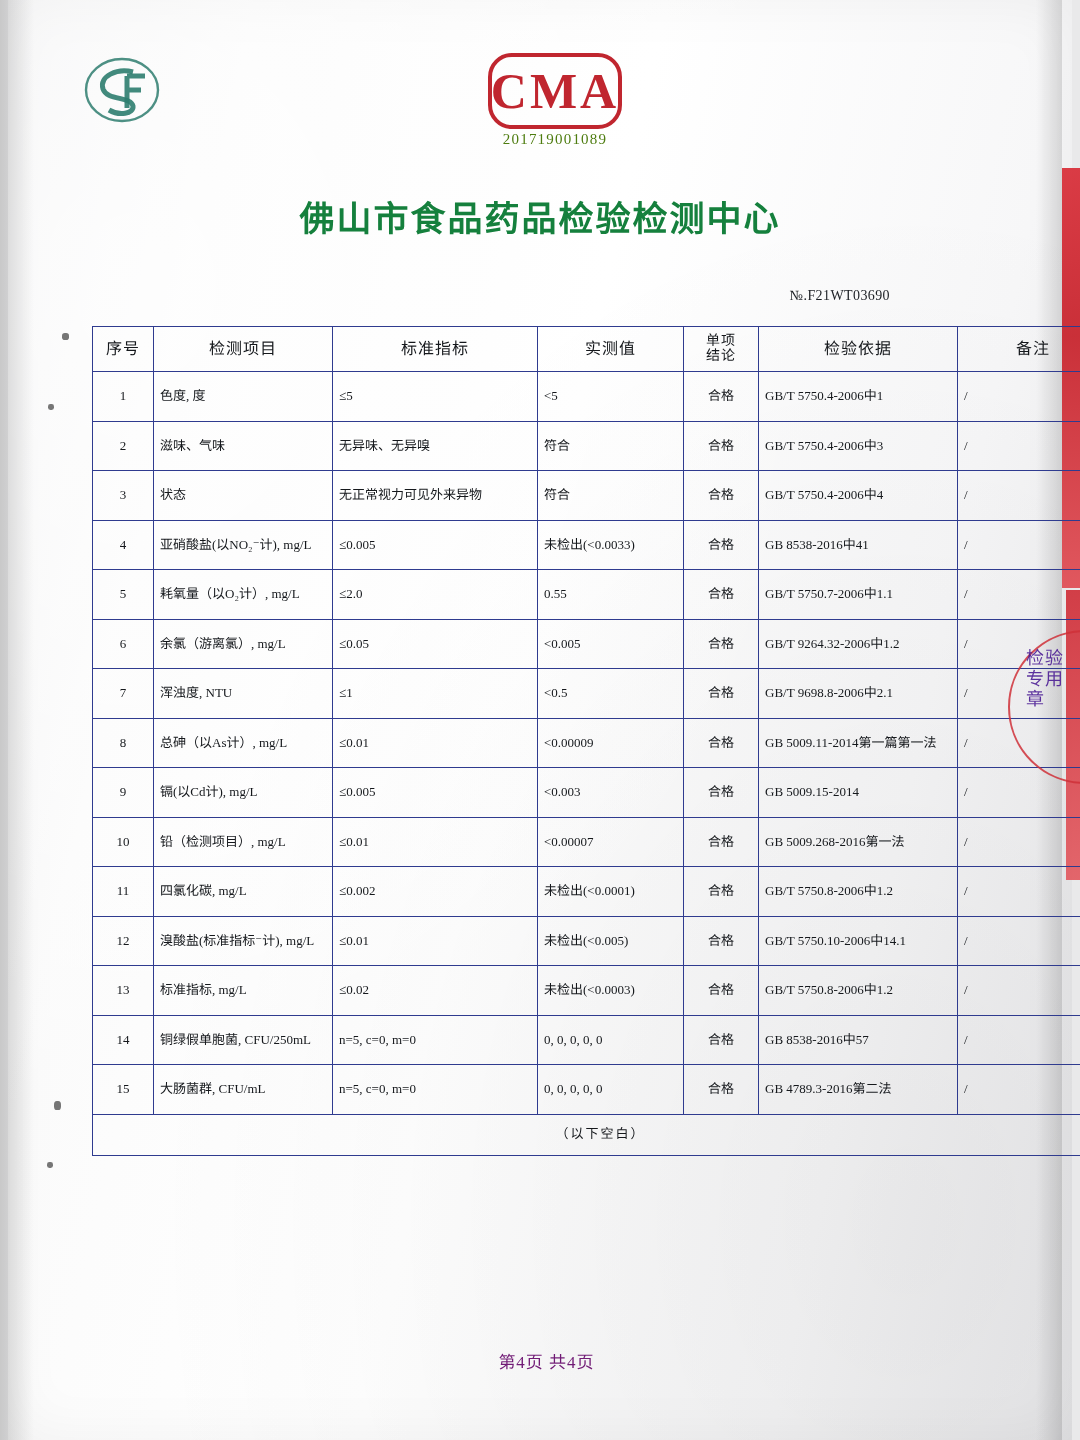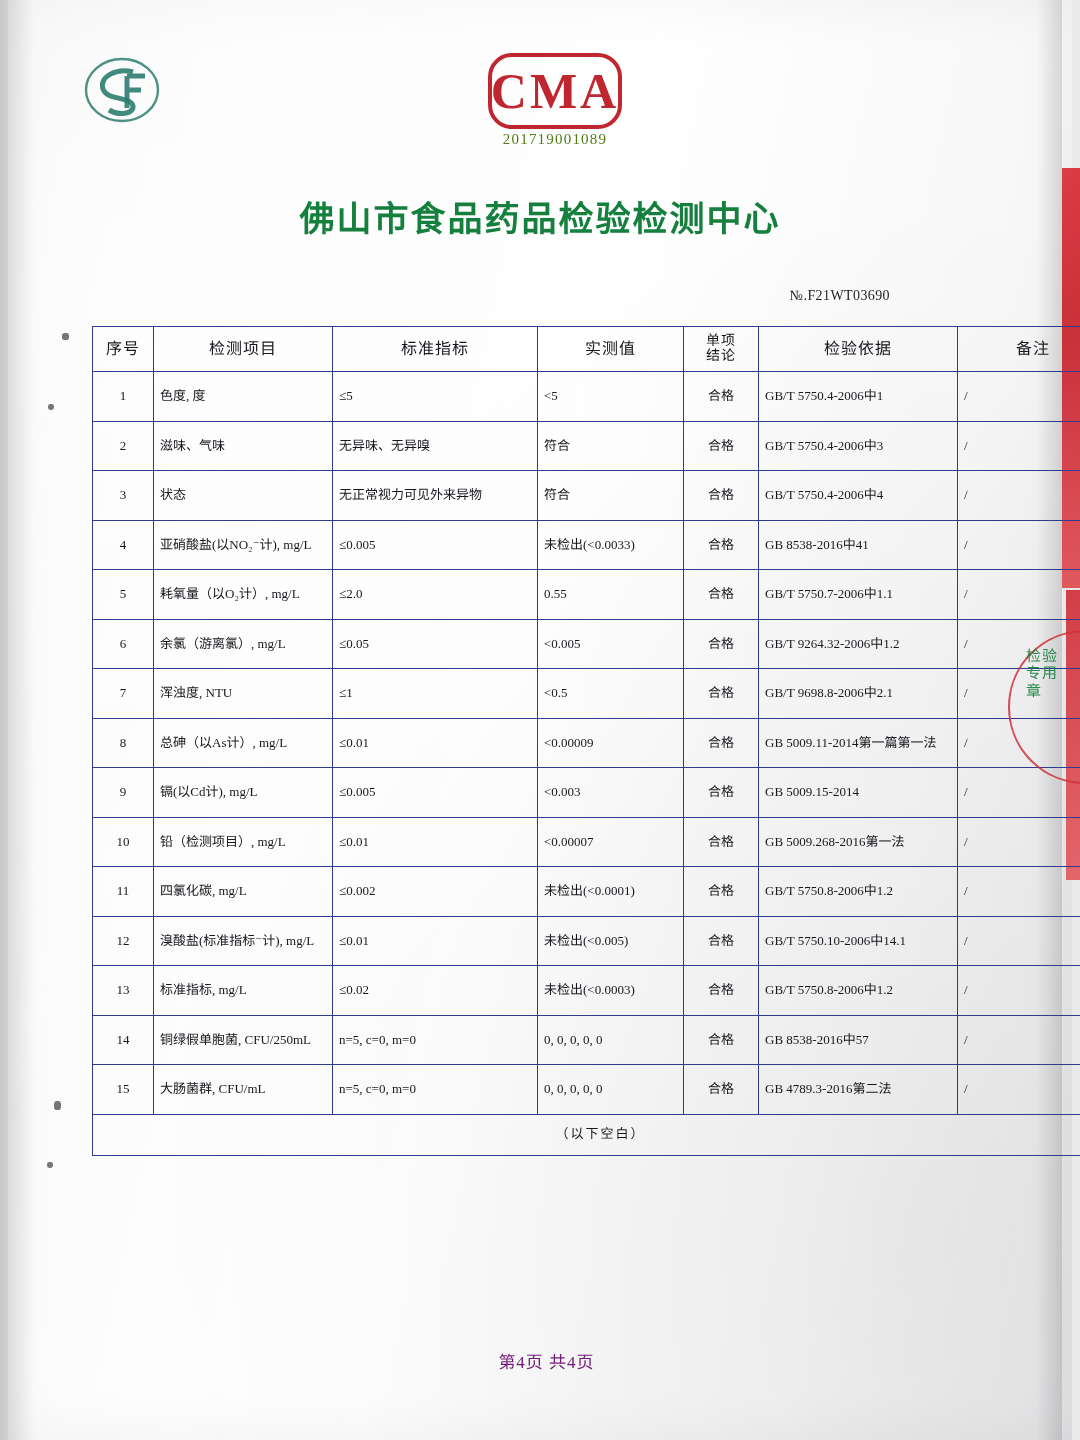--- a/index.html
+++ b/index.html
@@ -180,22 +180,22 @@
     height: 150px;
     border: 2px solid #cf3038;
     border-radius: 50%;
     opacity: 0.85;
   }
   .stamp-text {
     position: absolute;
     left: 1026px;
     top: 648px;
     width: 40px;
-    font-size: 15px;
-    color: #15803d;
+    font-size: 18px;
+    color: #4c1d95;
     line-height: 1.15;
     letter-spacing: 1px;
     opacity: 0.9;
   }
 
   .footer {
     position: absolute;
     left: 13px; right: 0;
     top: 1348px;
     text-align: center;

